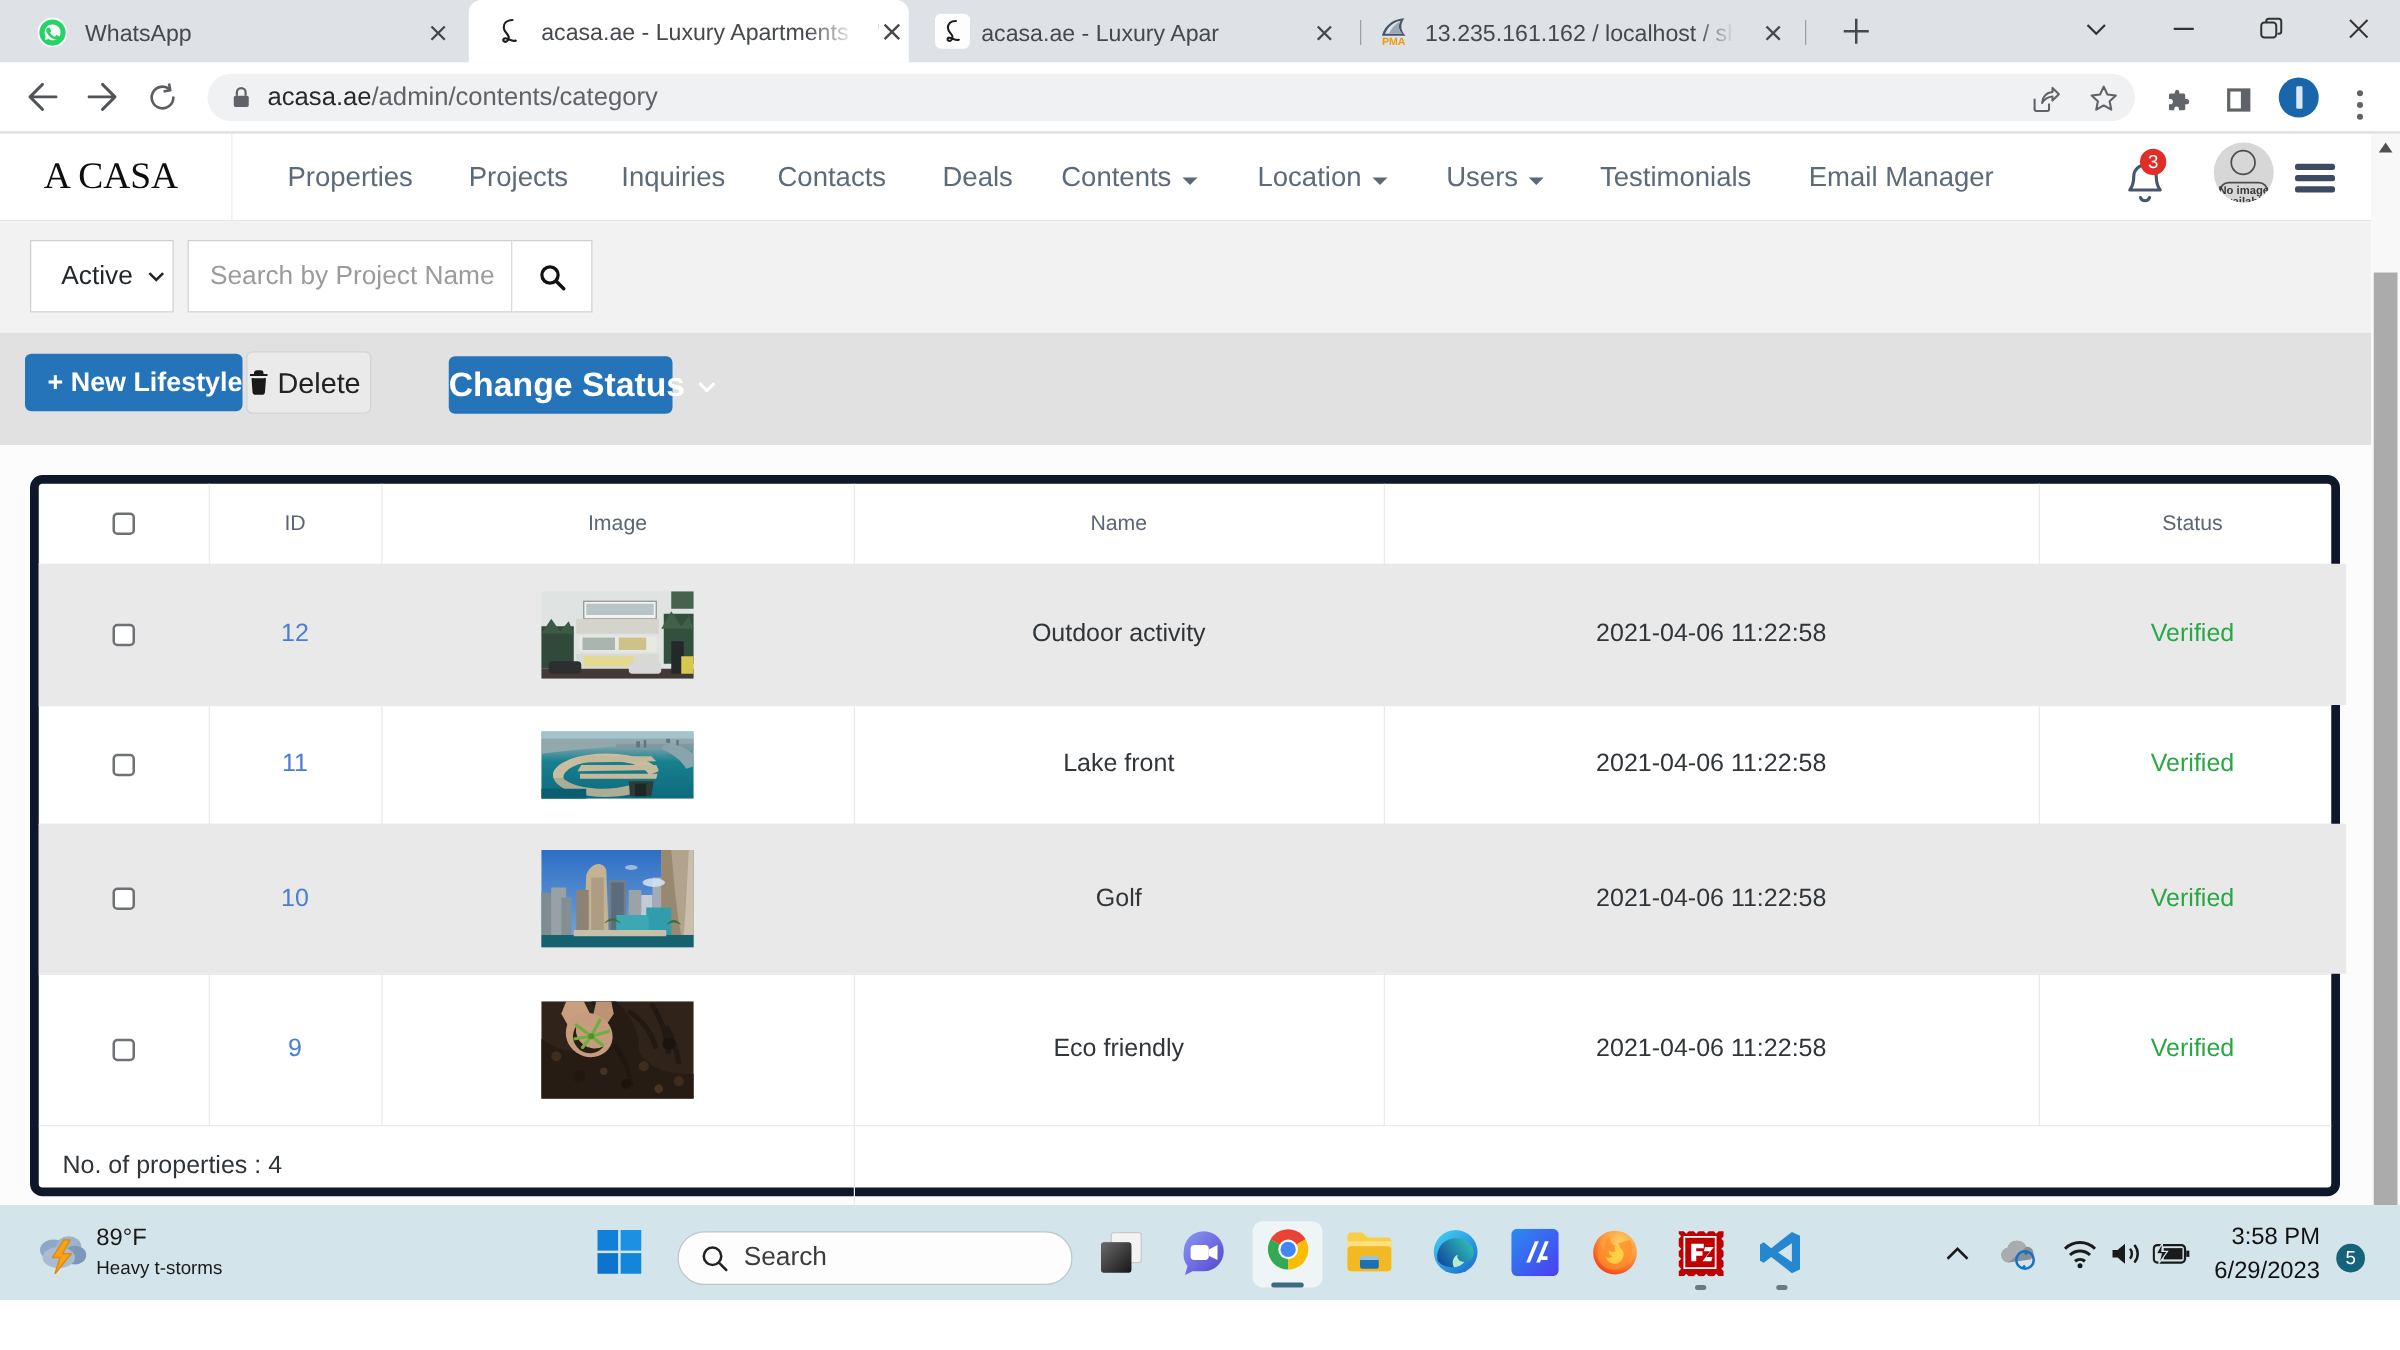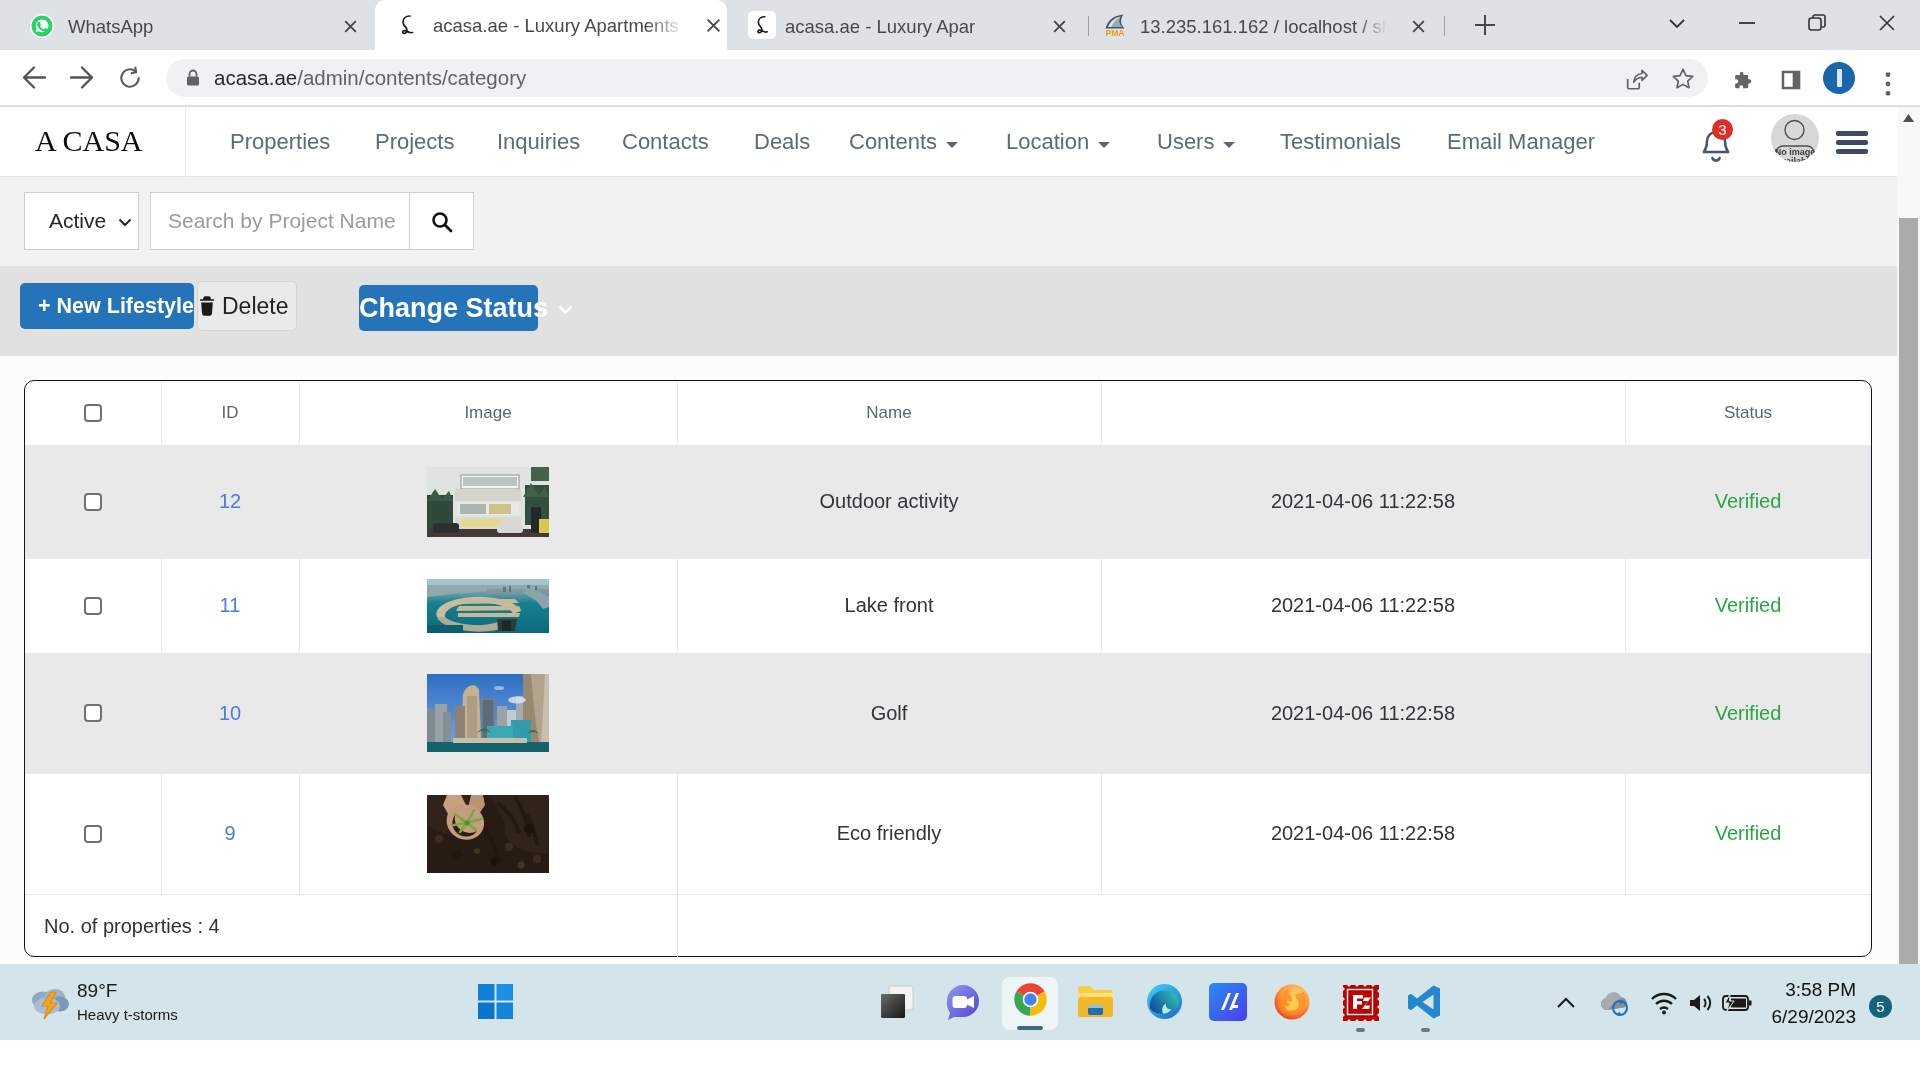--- a/index.html
+++ b/index.html
@@ -24,21 +24,21 @@
 #navbar { position:absolute; left:0; top:107px; width:1897px; height:70px; background:#fff; border-bottom:1px solid #e3e3e3; }
 .navitem { position:absolute; top:0; height:69px; line-height:69px; font-size:22px; color:#5d6a79; white-space:nowrap; }
 .caret { display:inline-block; width:0; height:0; border-left:6px solid transparent; border-right:6px solid transparent; border-top:6px solid #5c6877; vertical-align:middle; margin-left:9px; margin-top:3px;}
 
 
 #band1 { position:absolute; left:0; top:177px; width:1897px; height:89px; background:#f2f2f2; }
 #band2 { position:absolute; left:0; top:266px; width:1897px; height:90px; background:#e1e1e2; white-space:nowrap; }
 #content { position:absolute; left:0; top:356px; width:1897px; height:646px; background:#fcfcfc; }
 
 
-#card { position:absolute; left:24px; top:380px; width:1848px; height:577px; background:#fff; border:1px solid #0f172a; border-radius:10px; }
+#card { position:absolute; left:24px; top:380px; width:1848px; height:577px; background:#fff; border:7px solid #0f172a; border-radius:10px; }
 .vline { position:absolute; top:0; width:1px; background:#e9eaec; }
 .hline { position:absolute; left:0; width:100%; height:1px; background:#e9eaec; }
 .cell { position:absolute; display:flex; align-items:center; justify-content:center; font-size:20px; color:#303539; }
 .hdr { color:#5b6674; font-size:17px; }
 .rowgray { position:absolute; left:0; width:1846px; background:#e9e9ea; }
 .cb { width:18px; height:18px; border:2px solid #6e7175; border-radius:4px; background:#fff; }
 .idlink { color:#4a7dd9; }
 .ok { color:#28a745; }
 
 
@@ -408,20 +408,27 @@
   <div class="abs" style="left:77px;top:16px;font-size:19px;color:#1a1a1a;">89°F</div>
   <div class="abs" style="left:77px;top:42px;font-size:15px;color:#1a1a1a;">Heavy t-storms</div>
 
   <svg class="abs" style="left:477px;top:19px" width="37" height="37" viewBox="0 0 37 37">
       <rect x="1" y="1" width="16.5" height="16.5" fill="#1180d8"></rect>
       <rect x="19.5" y="1" width="16.5" height="16.5" fill="#1e90e4"></rect>
       <rect x="1" y="19.5" width="16.5" height="16.5" fill="#0d74cd"></rect>
       <rect x="19.5" y="19.5" width="16.5" height="16.5" fill="#1386da"></rect>
     </svg>
 
+  <div class="abs" style="left:542px;top:21px;width:316px;height:43px;background:#fdfdfd;border:1px solid #bcc8cc;border-radius:22px;">
+    <svg class="abs" style="left:17px;top:9px" width="24" height="24" viewBox="0 0 24 24">
+        <circle cx="10" cy="10" r="7" fill="none" stroke="#222" stroke-width="2"></circle>
+        <path d="M15.5 15.5 L21 21" stroke="#222" stroke-width="2" stroke-linecap="round"></path>
+      </svg>
+    <div class="abs" style="left:52px;top:8px;font-size:21px;color:#3c3c3c;">Search</div>
+  </div>
 
   <svg class="abs" style="left:879px;top:20px" width="38" height="36" viewBox="0 0 38 36">
       <rect x="10" y="2" width="24" height="24" rx="2" fill="#f3f3f3" stroke="#c9c9c9"></rect>
       <rect x="2" y="10" width="24" height="24" rx="2" fill="#1d1d1f"></rect>
       <rect x="2" y="10" width="24" height="24" rx="2" fill="url(#g0)"></rect>
       <defs>
         <linearGradient id="g0" x1="0" y1="0" x2="1" y2="1">
           <stop offset="0" stop-color="#6a6a6a"></stop>
           <stop offset="1" stop-color="#161618"></stop>
         </linearGradient>

